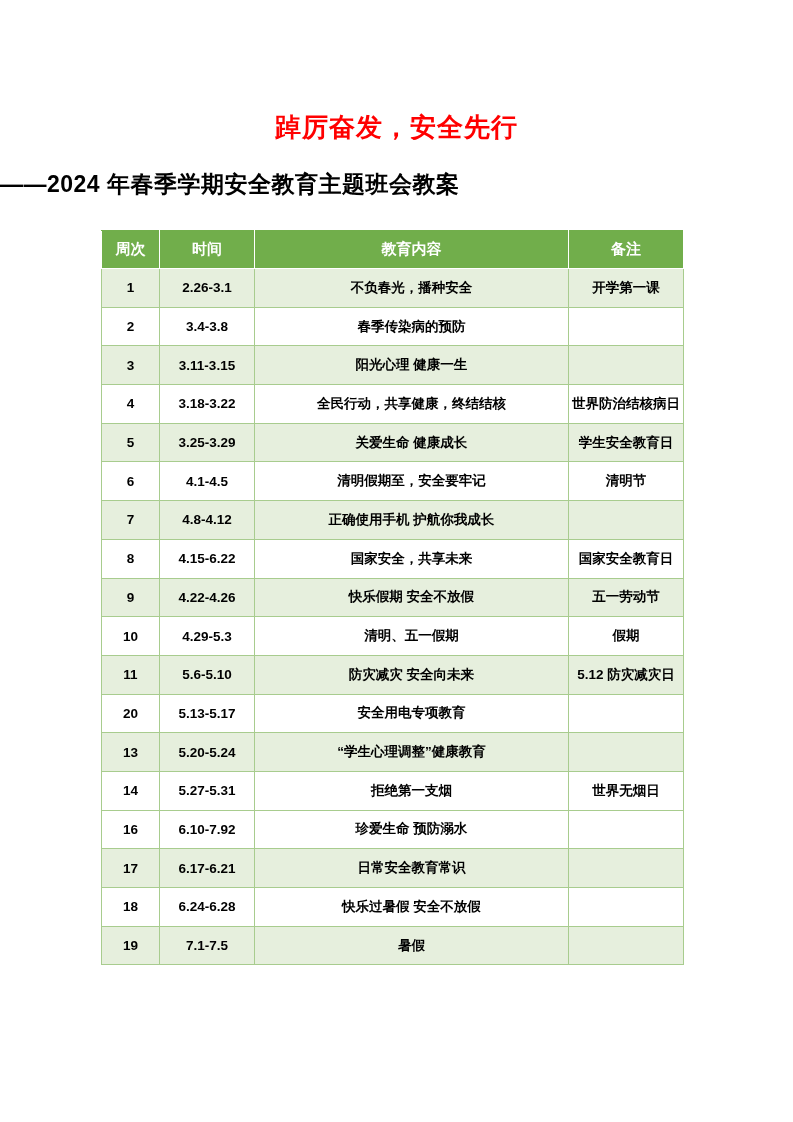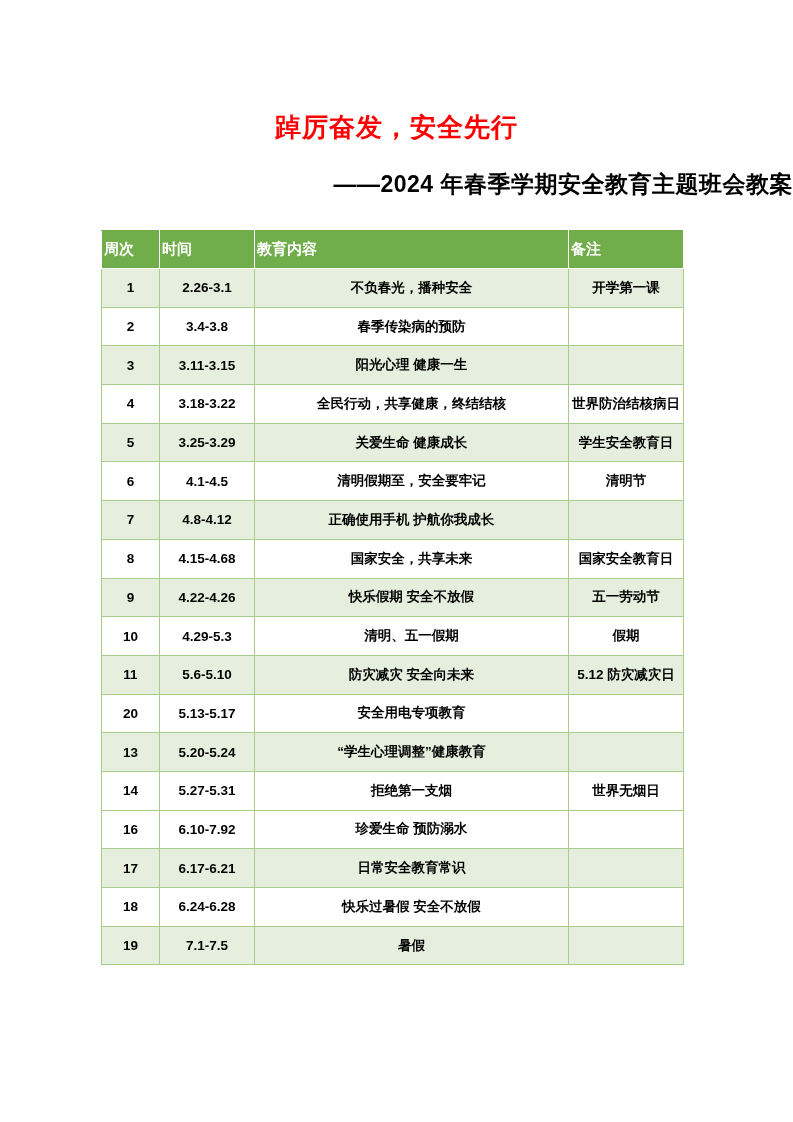--- a/index.html
+++ b/index.html
@@ -20,21 +20,21 @@
     margin: 0;
     padding-top: 110px;
     text-align: center;
     font-size: 26px;
     font-weight: bold;
     letter-spacing: 1px;
     color: var(--title-red, #ff0000);
   }
   .doc-subtitle {
     margin: 24px 0 0 0;
-    text-align: right;
+    text-align: left;
     font-size: 23px;
     font-weight: bold;
     color: #000000;
     letter-spacing: 0.5px;
   }
   table.schedule {
     border-collapse: collapse;
     table-layout: fixed;
     width: 582px;
     margin: 30px 0 0 101px;
@@ -45,21 +45,21 @@
   table.schedule col.c-note    { width: 115px; }
 
   table.schedule th {
     background: var(--header-green, #71ae4b);
     color: #ffffff;
     font-size: 15px;
     font-weight: bold;
     height: 37px;
     border: 1px solid #ffffff;
     border-top: 1px solid var(--header-green, #71ae4b);
-    text-align: left;
+    text-align: center;
     vertical-align: middle;
     padding: 0 2px;
   }
   table.schedule td {
     border: 1px solid var(--border-green, #a8cc8e);
     height: 37.7px;
     text-align: center;
     vertical-align: middle;
     font-size: 13.5px;
     font-weight: bold;
@@ -133,21 +133,21 @@
           <td>清明节</td>
         </tr>
         <tr class="band">
           <td>7</td>
           <td>4.8-4.12</td>
           <td>正确使用手机 护航你我成长</td>
           <td></td>
         </tr>
         <tr>
           <td>8</td>
-          <td>4.15-4.68</td>
+          <td>4.15-6.22</td>
           <td>国家安全，共享未来</td>
           <td>国家安全教育日</td>
         </tr>
         <tr class="band">
           <td>9</td>
           <td>4.22-4.26</td>
           <td>快乐假期 安全不放假</td>
           <td>五一劳动节</td>
         </tr>
         <tr>

